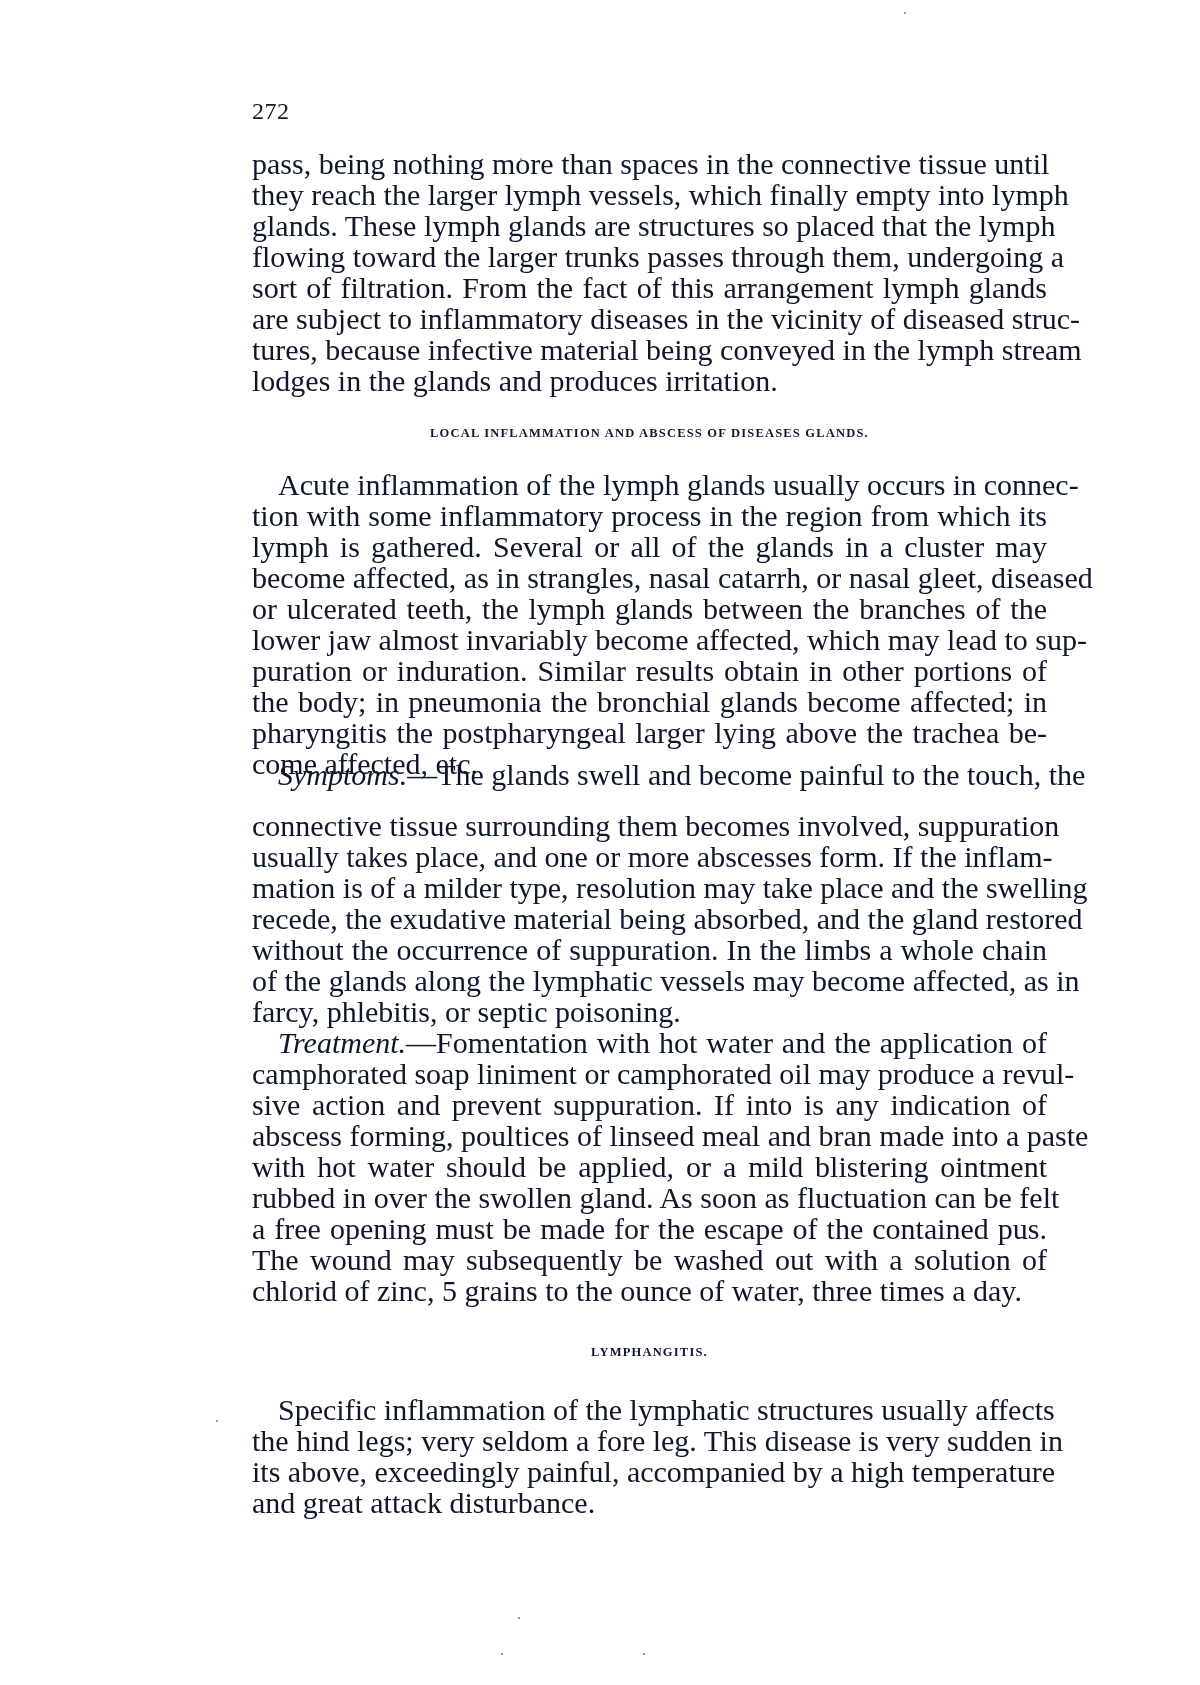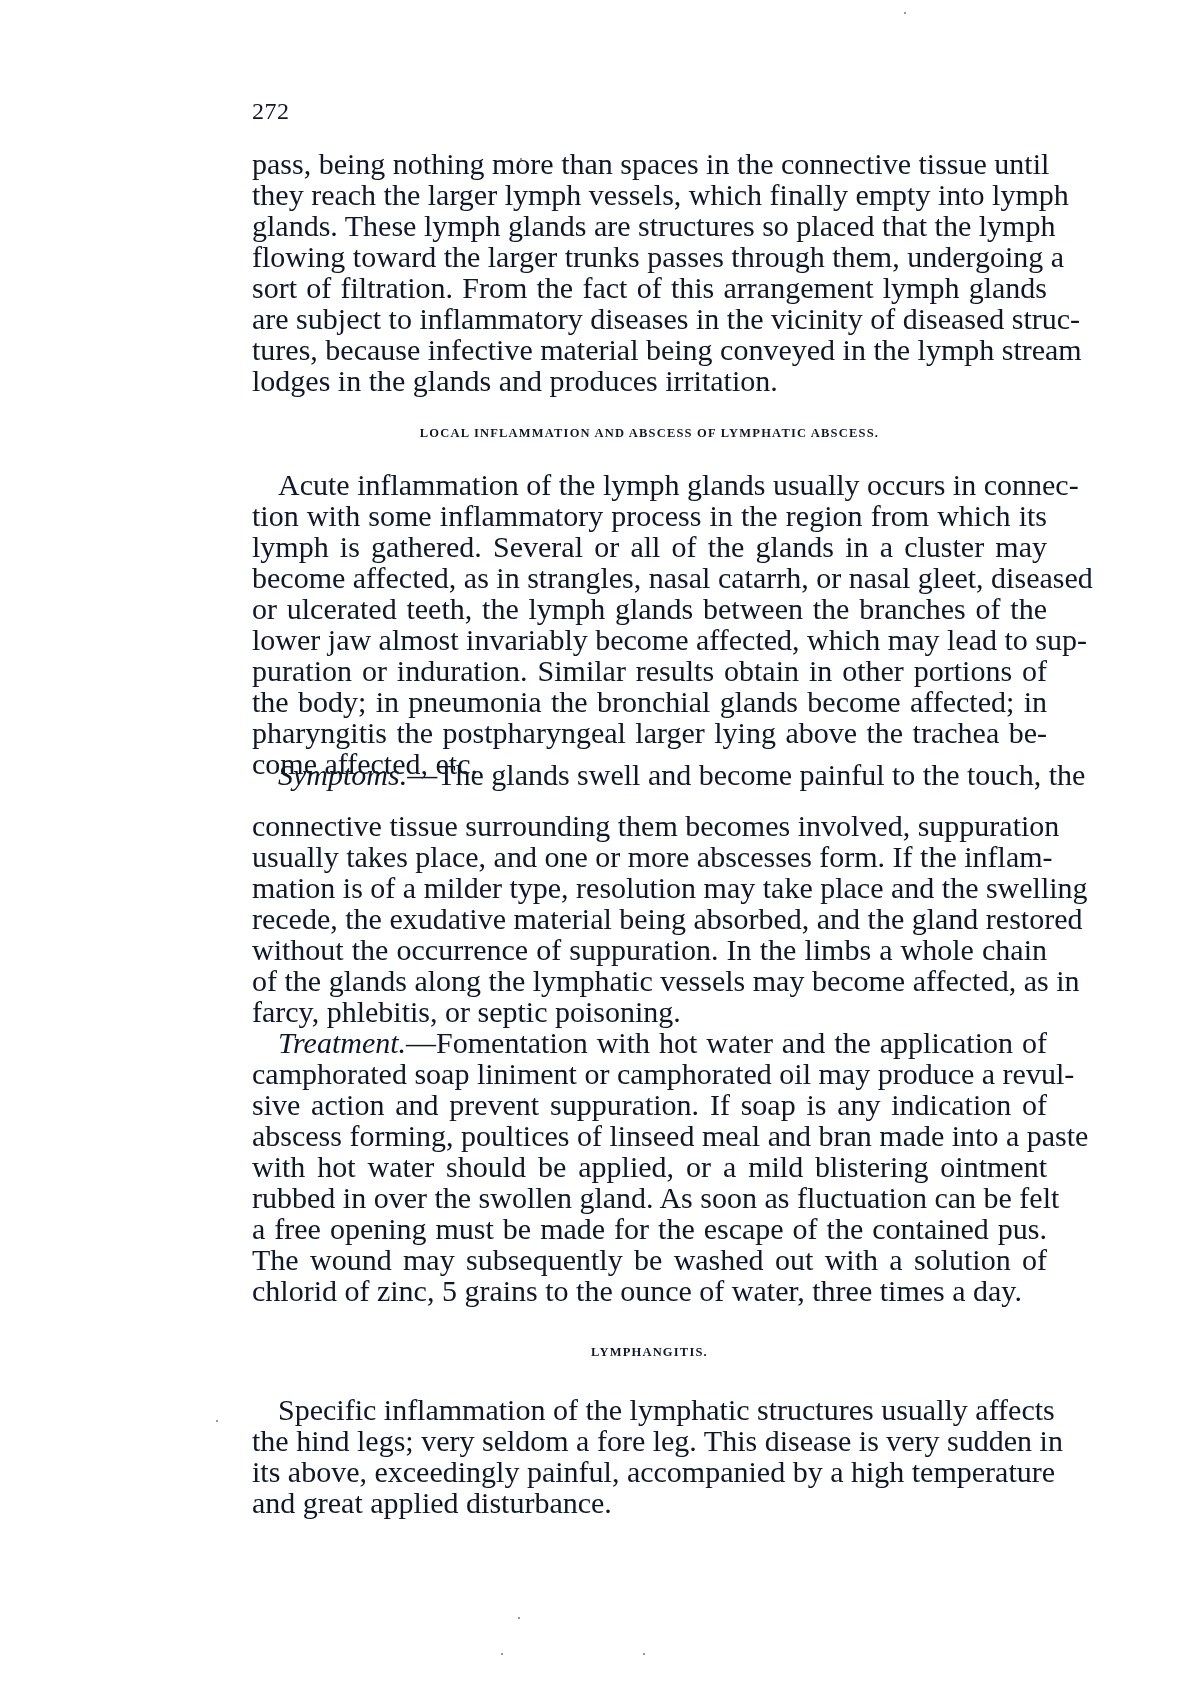--- a/index.html
+++ b/index.html
@@ -47,21 +47,21 @@
     <div class="line" style="top:149px">pass, being nothing more than spaces in the connective tissue until</div>
     <div class="line" style="top:180px">they reach the larger lymph vessels, which finally empty into lymph</div>
     <div class="line" style="top:211px">glands.  These lymph glands are structures so placed that the lymph</div>
     <div class="line" style="top:242px">flowing toward the larger trunks passes through them, undergoing a</div>
     <div class="line" style="top:273px">sort of filtration.  From the fact of this arrangement lymph glands</div>
     <div class="line" style="top:304px">are subject to inflammatory diseases in the vicinity of diseased struc-</div>
     <div class="line" style="top:335px">tures, because infective material being conveyed in the lymph stream</div>
     <div class="line last" style="top:366px">lodges in the glands and produces irritation.</div>
   </div>
 
-  <div class="heading" style="top:426px">LOCAL INFLAMMATION AND ABSCESS OF LYMPHATIC ABSCESS.</div>
+  <div class="heading" style="top:426px">LOCAL INFLAMMATION AND ABSCESS OF DISEASES GLANDS.</div>
 
   <div>
     <div class="line indent" style="top:470px">Acute inflammation of the lymph glands usually occurs in connec-</div>
     <div class="line" style="top:501px">tion with some inflammatory process in the region from which its</div>
     <div class="line" style="top:532px">lymph is gathered.  Several or all of the glands in a cluster may</div>
     <div class="line" style="top:563px">become affected, as in strangles, nasal catarrh, or nasal gleet, diseased</div>
     <div class="line" style="top:594px">or ulcerated teeth, the lymph glands between the branches of the</div>
     <div class="line" style="top:625px">lower jaw almost invariably become affected, which may lead to sup-</div>
     <div class="line" style="top:656px">puration or induration.  Similar results obtain in other portions of</div>
     <div class="line" style="top:687px">the body; in pneumonia the bronchial glands become affected; in</div>
@@ -76,36 +76,36 @@
     <div class="line" style="top:873px">mation is of a milder type, resolution may take place and the swelling</div>
     <div class="line" style="top:904px">recede, the exudative material being absorbed, and the gland restored</div>
     <div class="line" style="top:935px">without the occurrence of suppuration.  In the limbs a whole chain</div>
     <div class="line" style="top:966px">of the glands along the lymphatic vessels may become affected, as in</div>
     <div class="line last" style="top:997px">farcy, phlebitis, or septic poisoning.</div>
   </div>
 
   <div>
     <div class="line indent" style="top:1028px"><span class="it">Treatment.</span><span>—Fomentation with hot water and the application of</span></div>
     <div class="line" style="top:1059px">camphorated soap liniment or camphorated oil may produce a revul-</div>
-    <div class="line" style="top:1090px">sive action and prevent suppuration.  If soap is any indication of</div>
+    <div class="line" style="top:1090px">sive action and prevent suppuration.  If into is any indication of</div>
     <div class="line" style="top:1121px">abscess forming, poultices of linseed meal and bran made into a paste</div>
     <div class="line" style="top:1152px">with hot water should be applied, or a mild blistering ointment</div>
     <div class="line" style="top:1183px">rubbed in over the swollen gland.  As soon as fluctuation can be felt</div>
     <div class="line" style="top:1214px">a free opening must be made for the escape of the contained pus.</div>
     <div class="line" style="top:1245px">The wound may subsequently be washed out with a solution of</div>
     <div class="line last" style="top:1276px">chlorid of zinc, 5 grains to the ounce of water, three times a day.</div>
   </div>
 
   <div class="heading" style="top:1345px">LYMPHANGITIS.</div>
 
   <div>
     <div class="line indent" style="top:1395px">Specific inflammation of the lymphatic structures usually affects</div>
     <div class="line" style="top:1426px">the hind legs; very seldom a fore leg.  This disease is very sudden in</div>
     <div class="line" style="top:1457px">its above, exceedingly painful, accompanied by a high temperature</div>
-    <div class="line last" style="top:1488px">and great applied disturbance.</div>
+    <div class="line last" style="top:1488px">and great attack disturbance.</div>
   </div>
 
   <span class="speck" style="left:888px;top:12px"></span>
   <span class="speck" style="left:504px;top:158px"></span>
   <span class="speck" style="left:1044px;top:915px"></span>
   <span class="speck" style="left:200px;top:1420px"></span>
   <span class="speck" style="left:502px;top:1617px"></span>
   <span class="speck" style="left:485px;top:1653px"></span>
   <span class="speck" style="left:627px;top:1653px"></span>
 </div>

